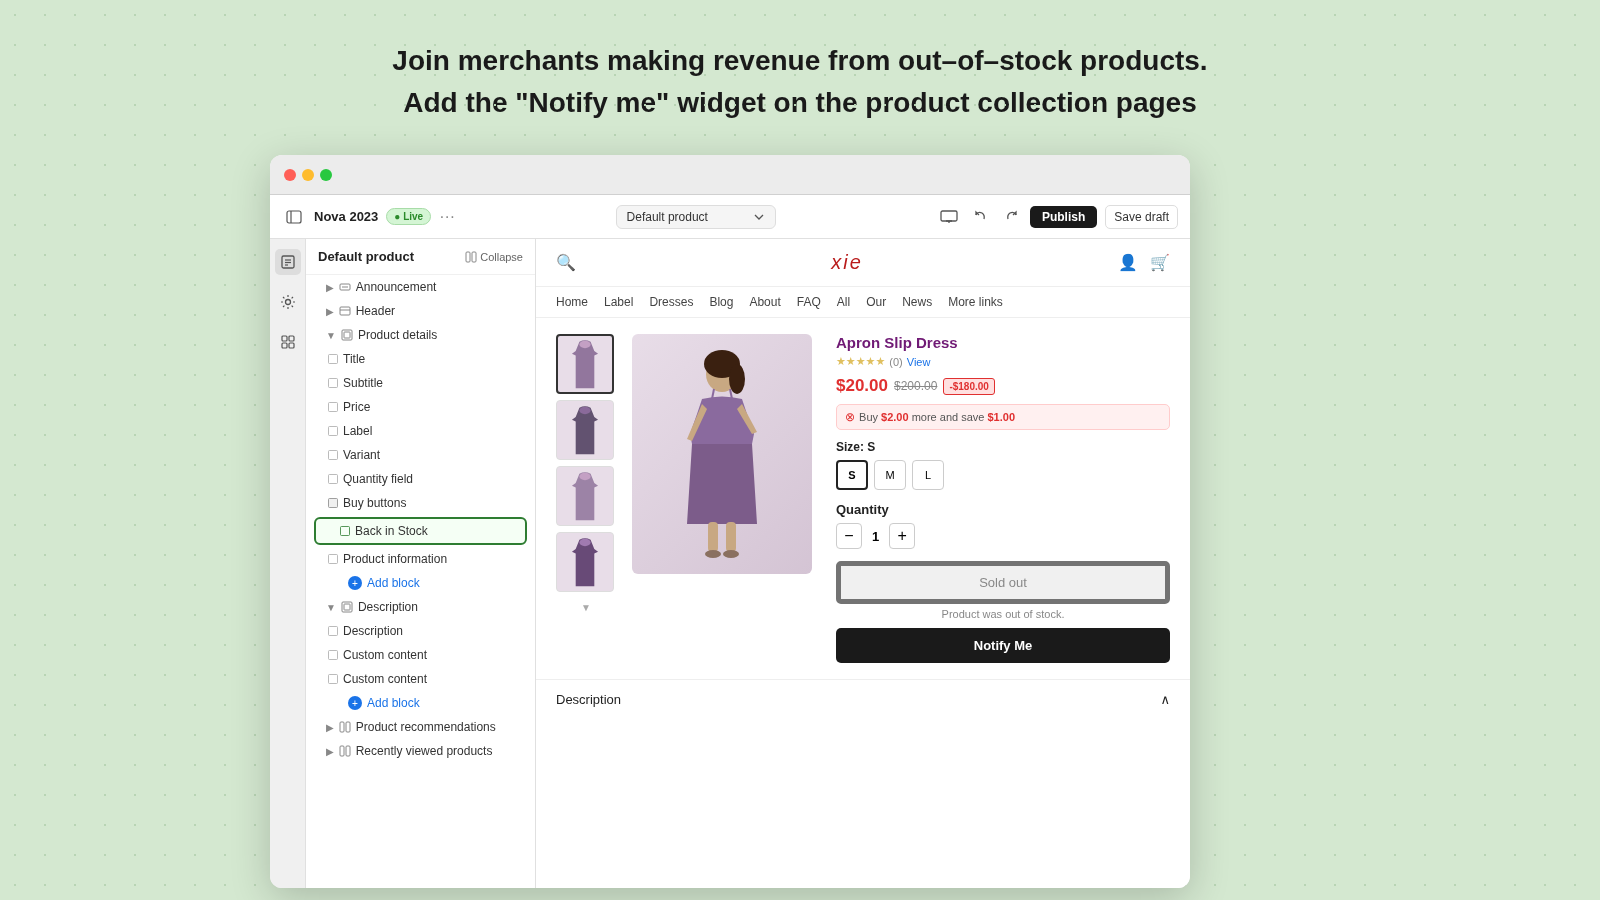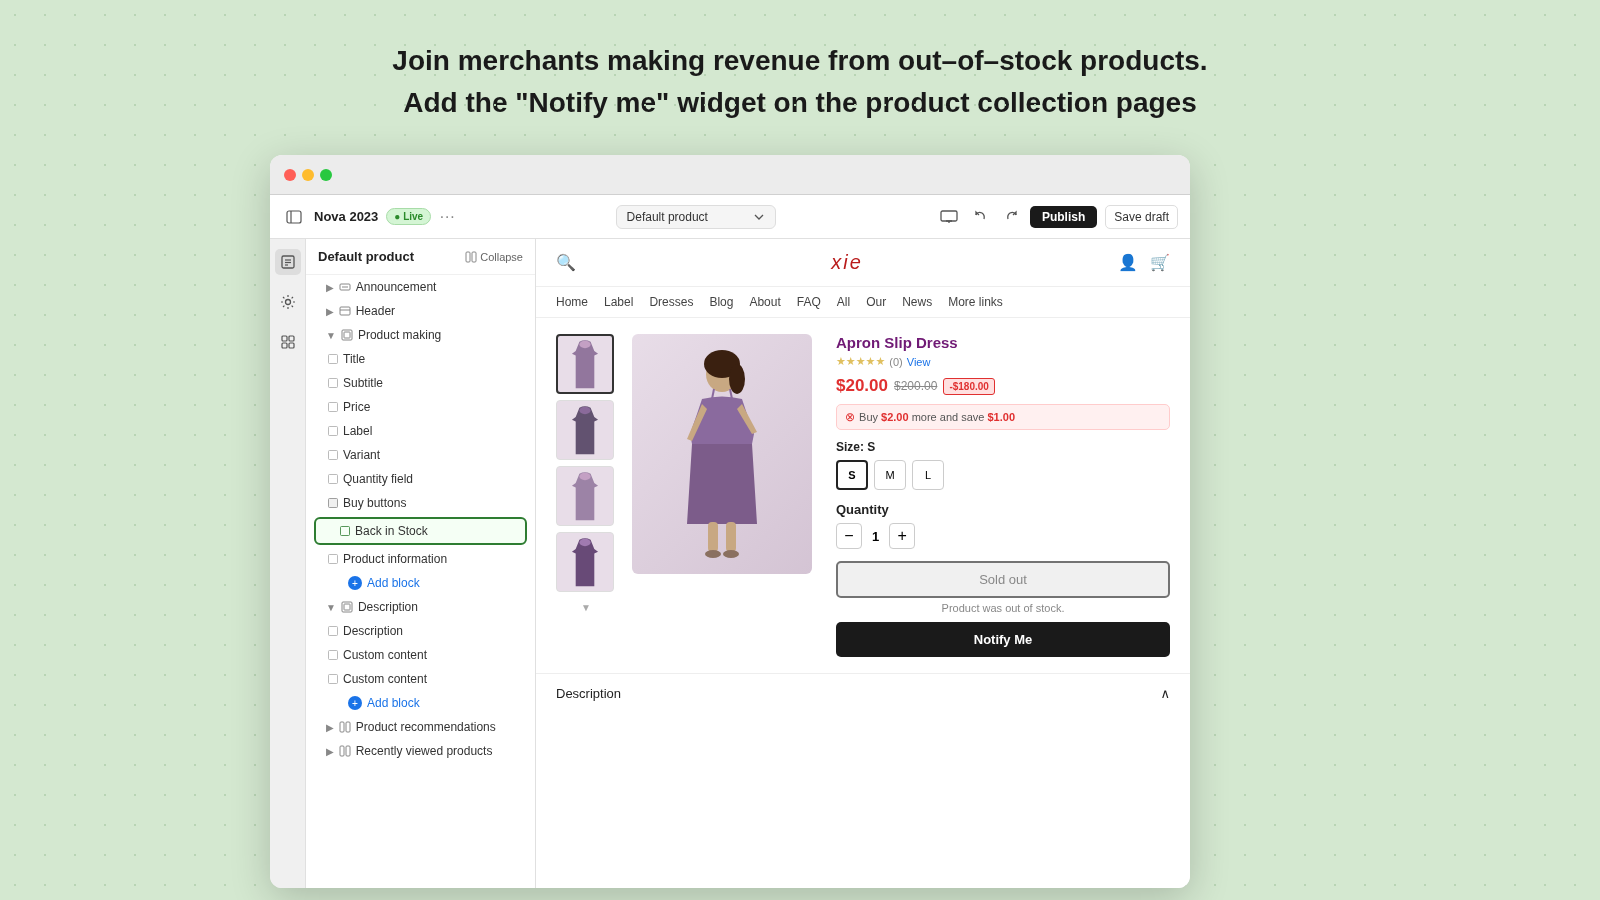--- a/index.html
+++ b/index.html
@@ -446,21 +446,21 @@
       display: flex;
       align-items: center;
       justify-content: center;
     }
     .qty-val { font-size: 13px; font-weight: 600; }
 
     .sold-out-btn {
       width: 100%;
       padding: 9px;
       background: #f0f0f0;
-      border: 2px solid #737373;
+      border: 5px solid #737373;
       border-radius: 5px;
       font-size: 13px;
       color: #888;
       cursor: not-allowed;
       margin-bottom: 4px;
     }
     .out-of-stock-msg {
       text-align: center;
       font-size: 11px;
       color: #888;
@@ -618,21 +618,21 @@
           <line x1="1" y1="5" x2="11" y2="5" stroke="#888" stroke-width="1"></line>
         </svg>
         <span>Header</span>
       </div>
       <div class="tree-item level-1">
         <span class="expand-icon">▼</span>
         <svg width="12" height="12" viewBox="0 0 12 12" fill="none">
           <rect x="1" y="1" width="10" height="10" rx="1" stroke="#888" stroke-width="1" fill="none"></rect>
           <rect x="3" y="3" width="6" height="6" rx="0.5" stroke="#888" stroke-width="1" fill="none"></rect>
         </svg>
-        <span>Product making</span>
+        <span>Product details</span>
       </div>
       <div class="tree-item level-2">
         <svg width="10" height="10" viewBox="0 0 10 10" fill="none">
           <rect x="0.5" y="0.5" width="9" height="9" rx="1" stroke="#aaa" stroke-width="0.8" fill="none"></rect>
         </svg>
         <span>Title</span>
       </div>
       <div class="tree-item level-2">
         <svg width="10" height="10" viewBox="0 0 10 10" fill="none">
           <rect x="0.5" y="0.5" width="9" height="9" rx="1" stroke="#aaa" stroke-width="0.8" fill="none"></rect>

